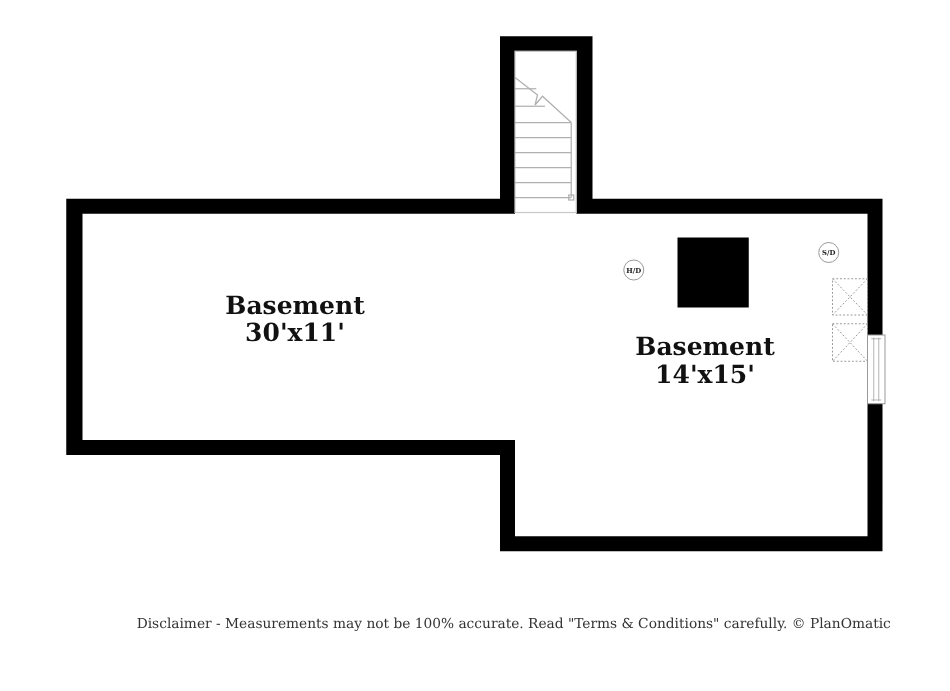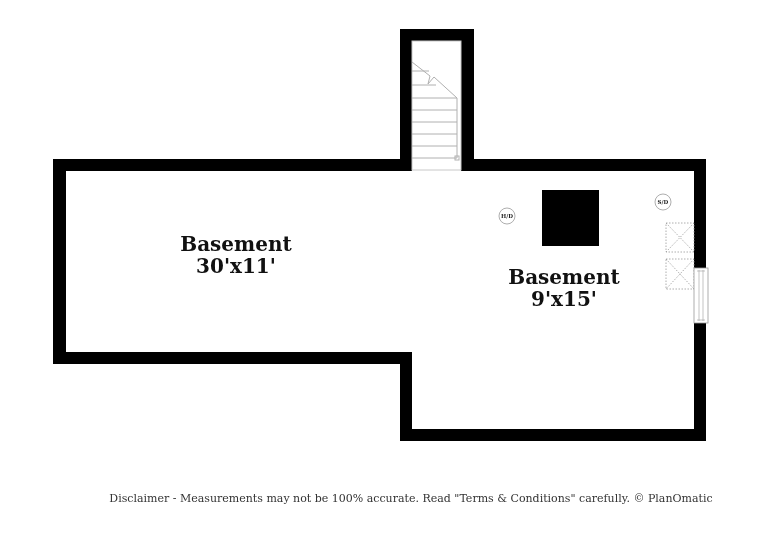--- a/index.html
+++ b/index.html
@@ -91,17 +91,17 @@
     </g>
   </svg>
 
   <div class="room-label" style="left:156px; top:233px; width:160px;">
     <span class="name">Basement</span>
     <span class="dim">30'x11'</span>
   </div>
 
   <div class="room-label" style="left:494px; top:266px; width:140px;">
     <span class="name">Basement</span>
-    <span class="dim">9'x15'</span>
+    <span class="dim">14'x15'</span>
   </div>
 </div>
 
 <div class="disclaimer">Disclaimer - Measurements may not be 100% accurate. Read "Terms &amp; Conditions" carefully. © PlanOmatic</div>
 
 </body></html>

